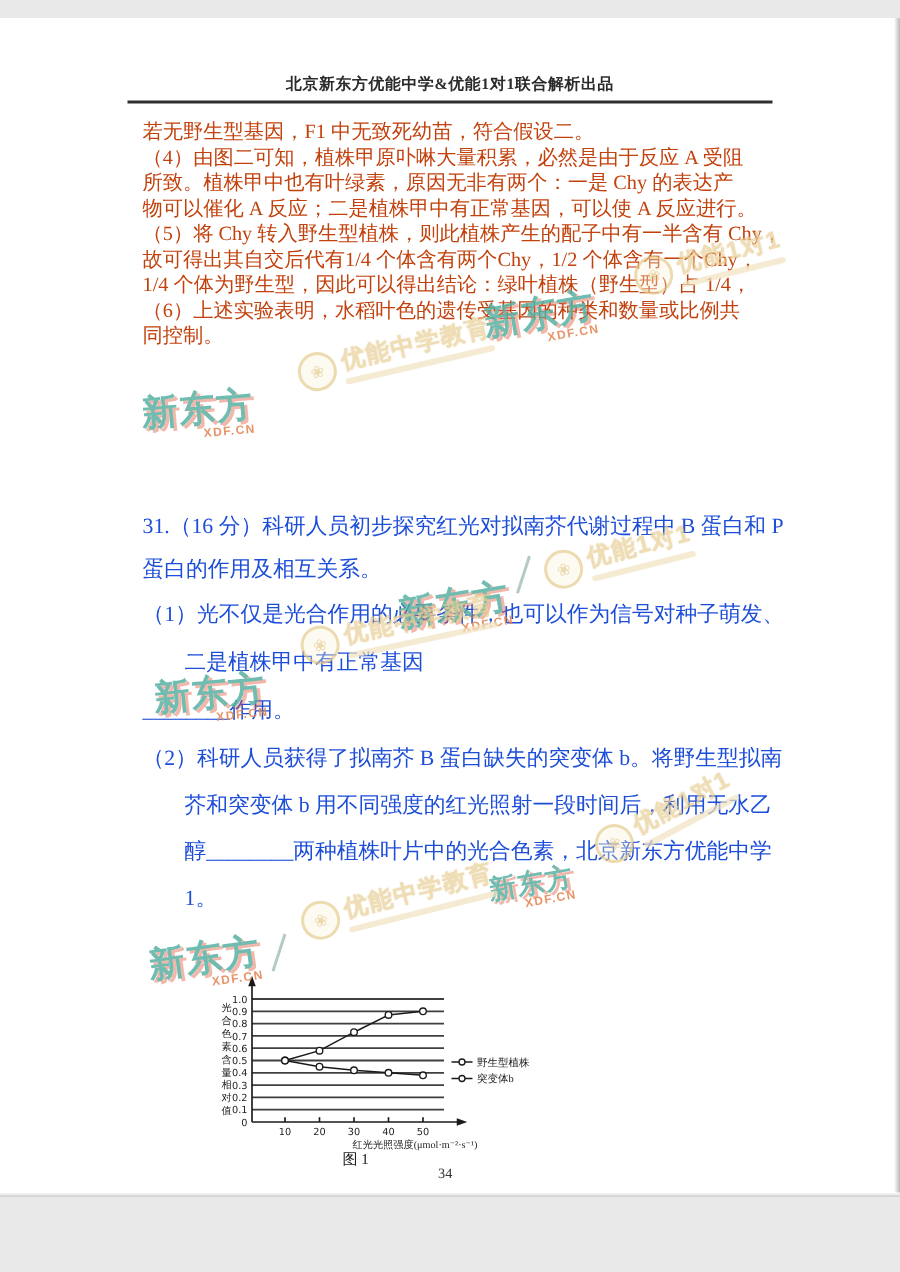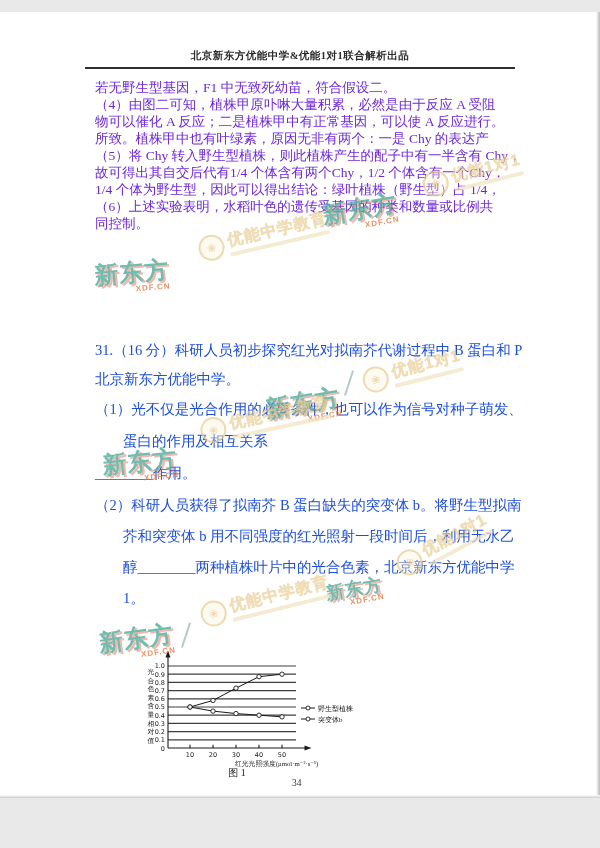--- a/index.html
+++ b/index.html
@@ -11,21 +11,21 @@
   .edge-right{position:absolute;right:0;top:0;width:4px;height:100%;
     background:linear-gradient(to right,#ffffff,#b9b9b9);}
   .edge-bottom{position:absolute;left:0;bottom:0;width:100%;height:3px;
     background:linear-gradient(to bottom,#ffffff,#cccccc);}
 
   .header{position:absolute;top:37px;left:0;width:100%;text-align:center;
     font-size:10.5px;font-weight:600;color:#2b2b2b;letter-spacing:.5px;}
   .header-rule{position:absolute;top:55px;left:85px;width:430px;height:2px;background:#2f2f2f;}
 
   .answer-block{position:absolute;left:95px;top:67px;width:428px;}
-  .aline{font-size:13.5px;line-height:17px;height:17px;white-space:nowrap;color:#6d28d9;}
+  .aline{font-size:13.5px;line-height:17px;height:17px;white-space:nowrap;color:#c2410c;}
 
   .question-block{position:absolute;left:0;top:0;width:600px;}
   .qline{position:absolute;font-size:14.5px;white-space:nowrap;color:#1d4ed8;}
   .qline.ind0{left:95px;}
   .qline.ind1{left:123px;}
   .qline:nth-child(1){top:329px;}
   .qline:nth-child(2){top:358px;}
   .qline:nth-child(3){top:388px;}
   .qline:nth-child(4){top:420px;}
   .qline:nth-child(5){top:452px;}
@@ -73,34 +73,34 @@
 <body>
 
 <div class="page">
 
   <div class="header">北京新东方优能中学&amp;优能1对1联合解析出品</div>
   <div class="header-rule"></div>
 
   <div class="answer-block">
       <div class="aline">若无野生型基因，F1 中无致死幼苗，符合假设二。</div>
       <div class="aline">（4）由图二可知，植株甲原卟啉大量积累，必然是由于反应 A 受阻</div>
+      <div class="aline">所致。植株甲中也有叶绿素，原因无非有两个：一是 Chy 的表达产</div>
       <div class="aline">物可以催化 A 反应；二是植株甲中有正常基因，可以使 A 反应进行。</div>
-      <div class="aline">所致。植株甲中也有叶绿素，原因无非有两个：一是 Chy 的表达产</div>
       <div class="aline">（5）将 Chy 转入野生型植株，则此植株产生的配子中有一半含有 Chy，</div>
       <div class="aline">故可得出其自交后代有1/4 个体含有两个Chy，1/2 个体含有一个Chy，</div>
       <div class="aline">1/4 个体为野生型，因此可以得出结论：绿叶植株（野生型）占 1/4，</div>
       <div class="aline">（6）上述实验表明，水稻叶色的遗传受基因的种类和数量或比例共</div>
       <div class="aline">同控制。</div>
     </div>
 
   <div class="question-block">
       <div class="qline ind0">31.（16 分）科研人员初步探究红光对拟南芥代谢过程中 B 蛋白和 P</div>
-      <div class="qline ind0">北京新东方优能中学。</div>
+      <div class="qline ind0">蛋白的作用及相互关系。</div>
       <div class="qline ind0">（1）光不仅是光合作用的必要条件，也可以作为信号对种子萌发、</div>
-      <div class="qline ind1">蛋白的作用及相互关系</div>
+      <div class="qline ind1">二是植株甲中有正常基因</div>
       <div class="qline ind0">________作用。</div>
       <div class="qline ind0">（2）科研人员获得了拟南芥 B 蛋白缺失的突变体 b。将野生型拟南</div>
       <div class="qline ind1">芥和突变体 b 用不同强度的红光照射一段时间后，利用无水乙</div>
       <div class="qline ind1">醇________两种植株叶片中的光合色素，北京新东方优能中学</div>
       <div class="qline ind1">1。</div>
     </div>
 
   <svg class="figure-svg" viewBox="0 0 300 150">
       <line class="grid" x1="30" y1="99.8" x2="158" y2="99.8"></line>
       <text class="tick" x="27" y="102.2" text-anchor="end">0.1</text>

